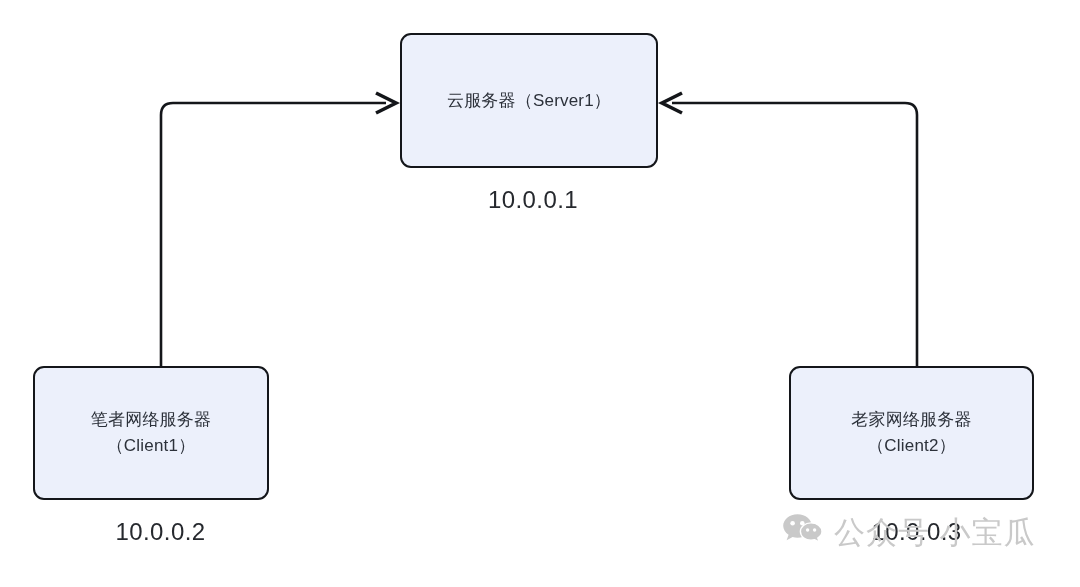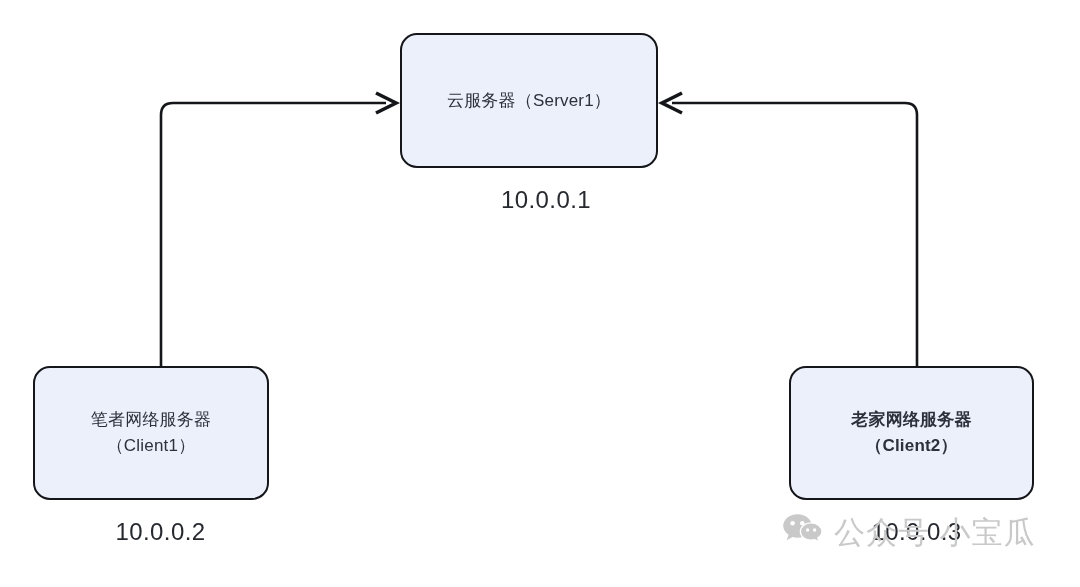--- a/index.html
+++ b/index.html
@@ -29,21 +29,21 @@
     width: 1080px;
     height: 587px;
     pointer-events: none;
   }
 
   .node-box {
     position: absolute;
     box-sizing: border-box;
     background: #ecf0fb;
     border: 2.4px solid #14161a;
-    border-radius: 17px;
+    border-radius: 11px;
     display: flex;
     align-items: center;
     justify-content: center;
     text-align: center;
   }
 
   .node-label {
     color: #2c313a;
     font-size: 17px;
     line-height: 1.52;
@@ -57,23 +57,23 @@
     color: #26292e;
     font-size: 24px;
     letter-spacing: 0.4px;
     text-align: center;
     white-space: nowrap;
   }
 
   
   #node-server   { left: 400px; top: 33px;  width: 258px; height: 135px; }
   #node-client1  { left: 33px;  top: 366px; width: 236px; height: 134px; }
-  #node-client2  { left: 789px; top: 366px; width: 245px; height: 134px; font-weight: bold; }
+  #node-client2  { left: 789px; top: 366px; width: 245px; height: 134px; }
 
-  #ip-server  { left: 417px; top: 186px; width: 258px; text-align: center; }
+  #ip-server  { left: 404px; top: 186px; width: 258px; text-align: center; }
   #ip-client1 { left: 33px;  top: 518px; width: 255px; }
   #ip-client2 { left: 789px; top: 518px; width: 255px; }
 
   
   #watermark {
     position: absolute;
     left: 782px;
     top: 512px;
     display: flex;
     align-items: flex-start;

